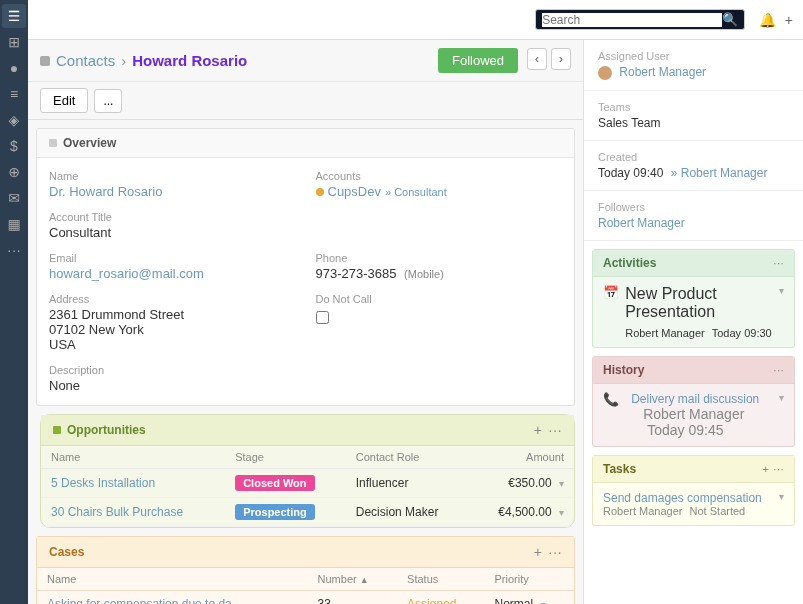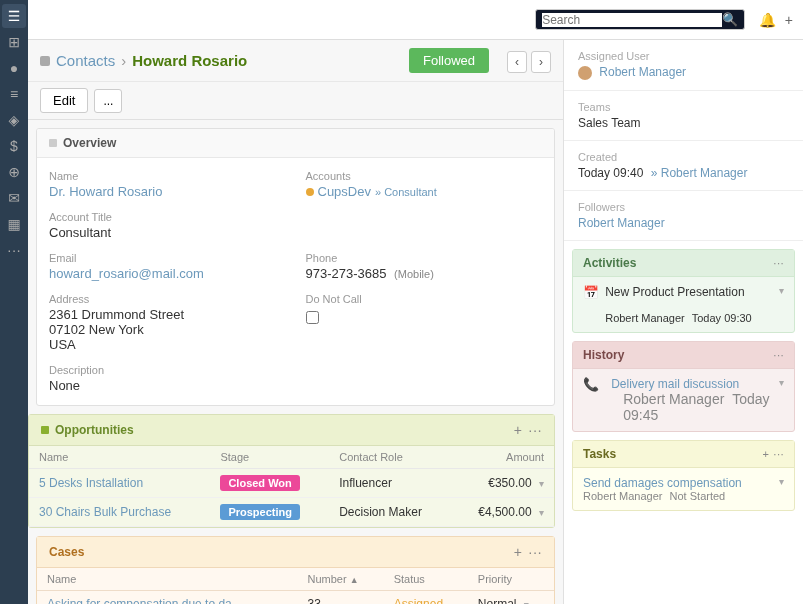--- a/index.html
+++ b/index.html
@@ -26,24 +26,24 @@
     .content-body { flex: 1; display: flex; overflow: hidden; }
 
     
     .left-panel { flex: 1; overflow-y: auto; padding: 0; background: #f7f7f7; }
 
     
     .breadcrumb-area { background: #f7f7f7; padding: 8px 12px; display: flex; align-items: center; justify-content: space-between; border-bottom: 1px solid #e8e8e8; }
     .breadcrumb { display: flex; align-items: center; gap: 6px; font-size: 15px; }
     .breadcrumb-separator { color: #999; }
     .breadcrumb-contacts { color: #6c99bb; font-weight: 500; }
-    .breadcrumb-current { color: #4d7c0f; font-weight: 600; }
+    .breadcrumb-current { color: #6d28d9; font-weight: 600; }
     .breadcrumb-dot { width: 10px; height: 10px; background: #aaa; border-radius: 2px; display: inline-block; }
 
-    .header-actions { display: flex; align-items: flex-end; gap: 18px; }
+    .header-actions { display: flex; align-items: flex-start; gap: 9px; }
     .btn-followed { background: #5cb85c; color: #fff; border: none; padding: 5px 14px; border-radius: 3px; font-size: 13px; cursor: pointer; font-weight: 500; }
     .nav-arrows { display: flex; gap: 4px; }
     .nav-arrow { background: #fff; border: 1px solid #ccc; color: #555; padding: 3px 7px; cursor: pointer; border-radius: 3px; font-size: 12px; }
 
     
     .edit-toolbar { background: #f7f7f7; padding: 6px 12px; display: flex; align-items: center; gap: 6px; border-bottom: 1px solid #e0e0e0; }
     .btn-edit { background: #fff; border: 1px solid #ccc; padding: 4px 12px; border-radius: 3px; cursor: pointer; font-size: 13px; }
     .btn-more { background: #fff; border: 1px solid #ccc; padding: 4px 8px; border-radius: 3px; cursor: pointer; font-size: 12px; }
 
     
@@ -58,21 +58,21 @@
     .field-value { font-size: 13px; color: #333; font-weight: 500; }
     .field-value.link { color: #6c99bb; cursor: pointer; }
 
     .account-link { display: flex; align-items: center; gap: 4px; }
     .account-dot { width: 8px; height: 8px; background: #e8a838; border-radius: 50%; }
 
     .checkbox-field { display: flex; align-items: center; gap: 4px; margin-top: 4px; }
     .checkbox-field input { width: 13px; height: 13px; }
 
     
-    .opp-section { background: #f5f8e8; margin: 0 8px 8px 0; border: 1px solid #d8e0b8; border-radius: 3px; }
+    .opp-section { background: #f5f8e8; margin: 0 8px 8px 12px; border: 1px solid #d8e0b8; border-radius: 10px; }
     .opp-header { background: #ecf2d0; padding: 7px 12px; font-size: 12px; font-weight: 600; color: #6a8a2a; border-bottom: 1px solid #d8e0b8; display: flex; align-items: center; gap: 6px; }
     .opp-header-dot { width: 8px; height: 8px; background: #8ab030; border-radius: 1px; }
     .section-actions { margin-left: auto; display: flex; gap: 6px; align-items: center; }
     .icon-btn { background: none; border: none; color: #888; cursor: pointer; font-size: 14px; }
 
     .opp-table { width: 100%; border-collapse: collapse; }
     .opp-table th { text-align: left; font-size: 11px; color: #888; font-weight: 500; padding: 5px 10px; border-bottom: 1px solid #e8e8e8; }
     .opp-table td { padding: 6px 10px; border-bottom: 1px solid #f0f0f0; font-size: 12px; vertical-align: middle; }
     .opp-table td.link { color: #6c99bb; cursor: pointer; }
     .opp-table td.amount { text-align: right; }
@@ -84,33 +84,33 @@
     
     .cases-section { background: #fff8f0; margin: 0 8px 8px 8px; border: 1px solid #f0d8b8; border-radius: 3px; }
     .cases-header { background: #fdf0d8; padding: 7px 12px; font-size: 12px; font-weight: 600; color: #b07020; border-bottom: 1px solid #f0d8b8; display: flex; align-items: center; gap: 2px; }
     .cases-table { width: 100%; border-collapse: collapse; }
     .cases-table th { text-align: left; font-size: 11px; color: #888; font-weight: 500; padding: 5px 10px; border-bottom: 1px solid #eedcc8; }
     .cases-table td { padding: 6px 10px; border-bottom: 1px solid #f5ece0; font-size: 12px; vertical-align: middle; }
     .cases-table td.link { color: #6c99bb; cursor: pointer; }
     .status-assigned { color: #e8a838; }
 
     
-    .right-panel { width: 240px; background: #fff; border-left: 1px solid #e0e0e0; overflow-y: auto; display: flex; flex-direction: column; }
+    .right-panel { width: 220px; background: #fff; border-left: 1px solid #e0e0e0; overflow-y: auto; display: flex; flex-direction: column; }
 
     .info-section { padding: 10px 14px; border-bottom: 1px solid #eeeeee; }
     .info-label { font-size: 11px; color: #aaa; margin-bottom: 3px; }
     .info-value { font-size: 12px; color: #333; }
     .info-link { color: #6c99bb; cursor: pointer; font-size: 12px; }
     .user-icon { display: inline-block; width: 14px; height: 14px; background: #d0a070; border-radius: 50%; margin-right: 4px; vertical-align: middle; }
 
     .activities-section { background: #f0f8f0; border: 1px solid #d0e8d0; margin: 8px; border-radius: 3px; }
     .act-header { background: #e0f0e0; padding: 6px 10px; font-size: 12px; font-weight: 600; color: #4a7a4a; display: flex; align-items: center; border-bottom: 1px solid #d0e8d0; }
     .act-body { padding: 8px 10px; }
     .act-item { font-size: 12px; }
-    .act-title { color: #333; font-size: 12px; margin-bottom: 13px; }
+    .act-title { color: #333; font-size: 16px; margin-bottom: 6px; }
     .act-meta { color: #888; font-size: 11px; }
     .act-meta span { color: #333; }
 
     .history-section { background: #f8f0f0; border: 1px solid #e8d0d0; margin: 0 8px 8px 8px; border-radius: 3px; }
     .hist-header { background: #f0d8d8; padding: 6px 10px; font-size: 12px; font-weight: 600; color: #7a4a4a; display: flex; align-items: center; border-bottom: 1px solid #e8d0d0; }
     .hist-body { padding: 8px 10px; }
     .hist-icon { color: #6c99bb; margin-right: 6px; }
 
     .tasks-section { background: #fffff0; border: 1px solid #e8e8c0; margin: 0 8px 8px 8px; border-radius: 3px; }
     .tasks-header { background: #f8f8d8; padding: 6px 10px; font-size: 12px; font-weight: 600; color: #6a6a20; display: flex; align-items: center; border-bottom: 1px solid #e8e8c0; }

